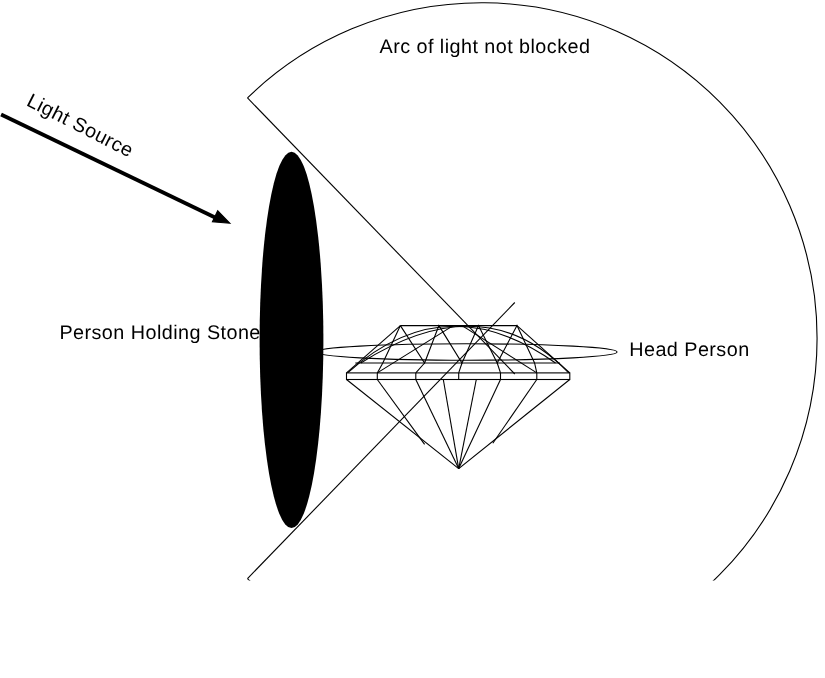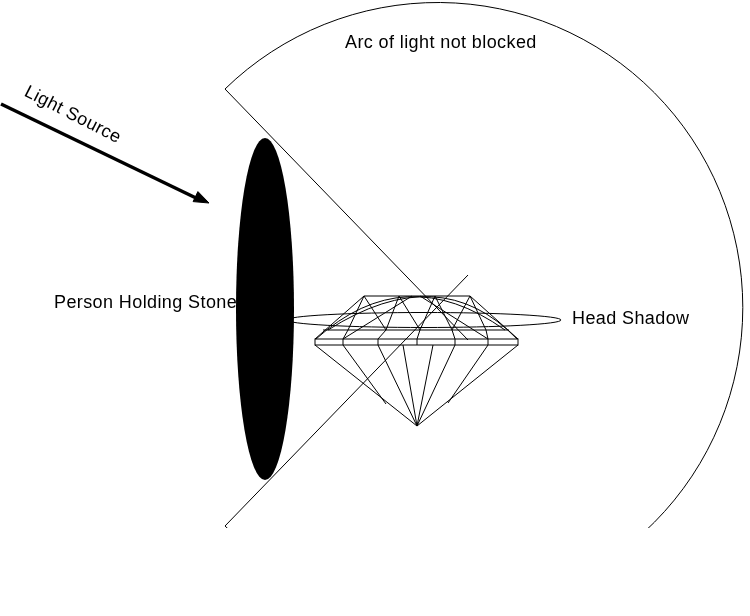--- a/index.html
+++ b/index.html
@@ -88,14 +88,14 @@
       <line x1="433" y1="345" x2="417" y2="426"></line>
     </g>
   </svg>
 
   <div class="lbl lbl-arc">Arc of light not blocked</div>
 
   <div class="lbl lbl-light">Light Source</div>
 
   <div class="lbl lbl-person">Person Holding Stone</div>
 
-  <div class="lbl lbl-headshad">Head Shadow</div>
+  <div class="lbl lbl-headshad">Head Person</div>
 </div>
 
 </body></html>

